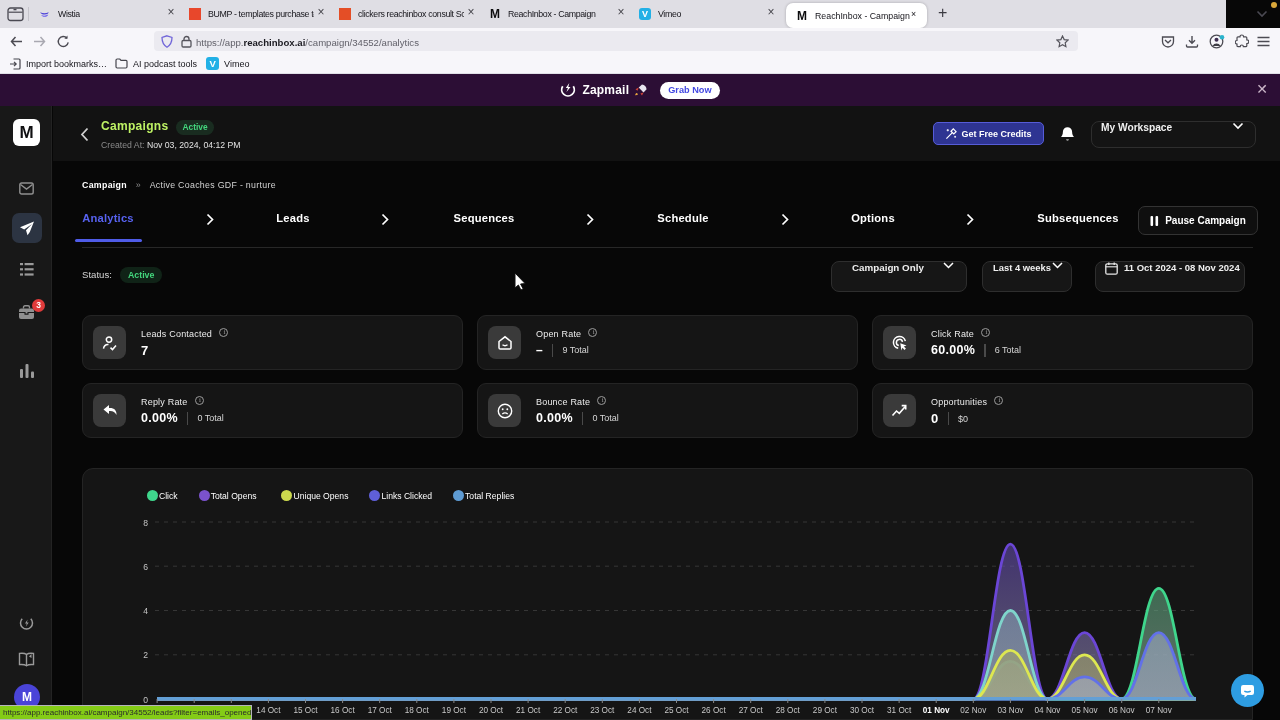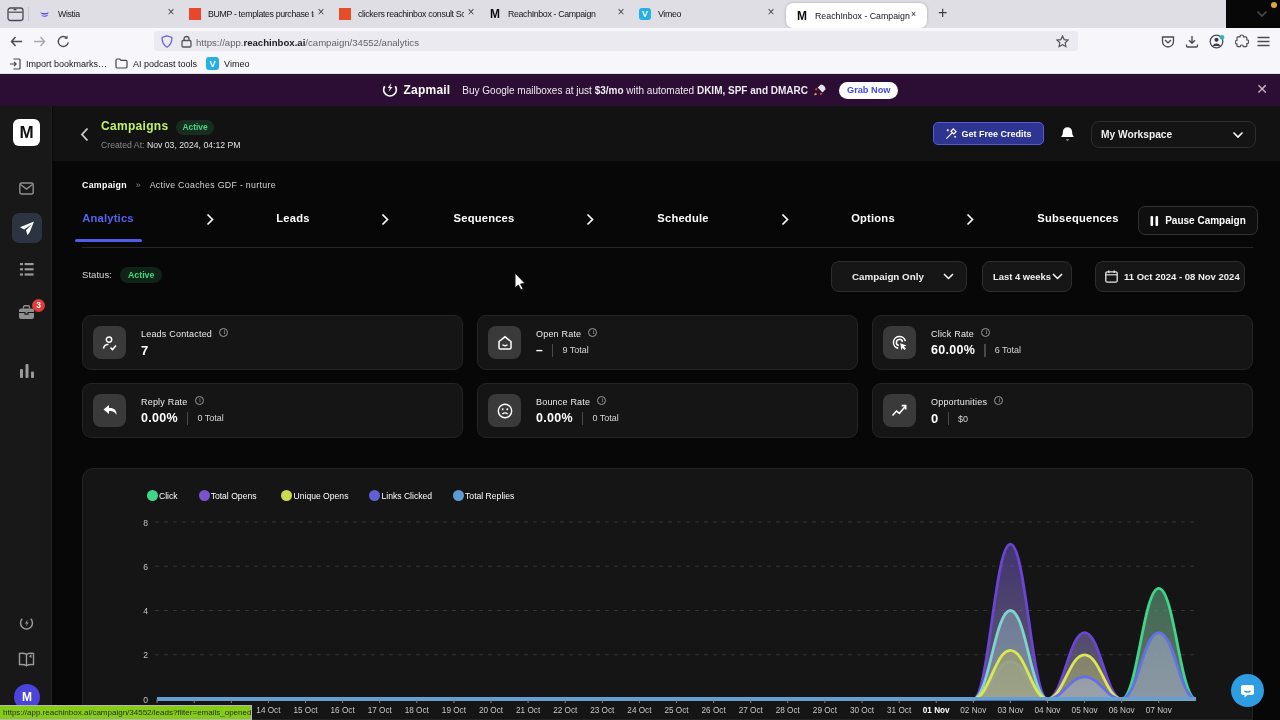--- a/index.html
+++ b/index.html
@@ -14,21 +14,21 @@
 #navbar{position:absolute;left:0;top:28px;width:1280px;height:26px;background:#f7f6fa}
 #bookmarks{position:absolute;left:0;top:54px;width:1280px;height:20px;background:#f7f6fa;border-bottom:1px solid #e0dfe6;display:flex;align-items:center;font-size:9px;color:#15141a}
 #urlbar{position:absolute;left:154px;top:31px;width:924px;height:20px;background:#ebeaf0;border-radius:4px;display:flex;align-items:center;font-size:9.6px;color:#5b5a62}
 .nicon{position:absolute;top:33px}
 
 #banner{position:absolute;left:0;top:74px;width:1280px;height:32px;background:#2c0e35;display:flex;align-items:center;justify-content:center;color:#fff}
 #grab{background:#fff;color:#4348e2;font-size:9.2px;font-weight:bold;border-radius:10px;padding:3.5px 8px;margin-left:12px}
 #sidebar{position:absolute;left:0;top:106px;width:52px;height:614px;background:#181818;border-right:1px solid #232323}
 #hdr{position:absolute;left:53px;top:106px;width:1227px;height:55px;background:#121212}
 .pill{display:inline-block;background:rgba(74,222,128,.13);color:#43d77d;font-weight:bold;border-radius:9px}
-.drop{position:absolute;height:31px;background:#161616;border:1px solid #2e2e2e;border-radius:8px;color:#f0f0f0;font-size:9.8px;font-weight:bold;display:flex;align-items:center}
+.drop{position:absolute;height:31px;background:#161616;border:1px solid #2e2e2e;border-radius:8px;color:#f0f0f0;font-size:9.8px;font-weight:bold;display:flex;align-items:flex-start}
 .card{position:absolute;width:381px;height:55px;background:#151515;border:1px solid #242424;border-radius:9px}
 .ibox{position:absolute;left:10px;top:10px;width:33px;height:33px;background:#3a3a3a;border-radius:8px;display:flex;align-items:center;justify-content:center}
 .ct{position:absolute;left:58px;top:12px;font-size:9px;color:#ececec;letter-spacing:.2px}
 .cv{position:absolute;left:58px;top:27px;display:flex;align-items:center;color:#fff}
 .cv b{font-size:12.5px;letter-spacing:.3px}
 .cv .sep{width:1.5px;height:13px;background:#4a4a4a;margin:0 9px}
 .cv .tot{font-size:9px;color:#d6d6d6}
 .info{display:inline-block;width:9px;height:9px;border:1px solid #9b9b9b;border-radius:50%;margin-left:7px;position:relative;top:0px}
 .info:after{content:"i";position:absolute;left:0;top:-1.5px;width:9px;text-align:center;font-size:7px;color:#9b9b9b;font-family:"Liberation Serif",serif}
 #chartcard{position:absolute;left:82px;top:468px;width:1171px;height:252px;background:#151515;border:1px solid #242424;border-radius:11px 11px 0 0;overflow:hidden}
@@ -137,21 +137,20 @@
     <span style="margin-left:5px">AI podcast tools</span>
 <span class="fav" style="background:#22b0e6;border-radius:3px;color:#fff;font-size:9.5px;font-weight:bold;text-align:center;line-height:13px;margin-left:9px;width:13px;height:13px">V</span>
     <span style="margin-left:5px">Vimeo</span>
   </div>
 <div id="banner">
 <svg width="16" height="16" viewBox="0 0 16 16" style="margin-right:6px">
       <path d="M13.3 4.2a6.3 6.3 0 1 1-10.6 0" fill="none" stroke="#fff" stroke-width="1.8"></path>
       <path d="M9.3 1 5.8 6h2.1l-1.4 4L10.5 5H8.3z" fill="#fff"></path>
     </svg>
 <span style="font-size:12px;font-weight:bold;letter-spacing:.2px">Zapmail</span>
-<span style="font-size:10px;margin-left:12px;color:#efe9f2">Buy Google mailboxes at just <b>$3/mo</b> with automated <b>DKIM, SPF and DMARC</b></span>
 <svg width="15" height="15" viewBox="0 0 15 15" style="margin-left:4px">
       <path d="M9 1.5c2.6.4 4.3 2.1 4.6 4.8L10.5 9.4 5.7 4.6z" fill="#e8e4ee"></path>
       <path d="M5.7 4.6 2.5 6.2l2 1.5zM10.5 9.4 9 12.6l-1.6-2z" fill="#d4453a"></path>
       <path d="M3.3 10c.8-.2 1.7.6 1.5 1.5-.6.6-1.4.8-2.6.8.1-1.1.4-1.8 1.1-2.3z" fill="#e8a33d"></path>
     </svg>
 <span id="grab">Grab Now</span>
 <span style="position:absolute;right:12px;top:7px;font-size:14px;color:#cbb7c9">✕</span>
 </div>
 <div id="sidebar"></div>
 <div class="abs" style="left:13px;top:119px;width:27px;height:27px;background:#fff;border-radius:6px;color:#101012;font-weight:bold;font-size:17px;text-align:center;line-height:27px">M</div>

